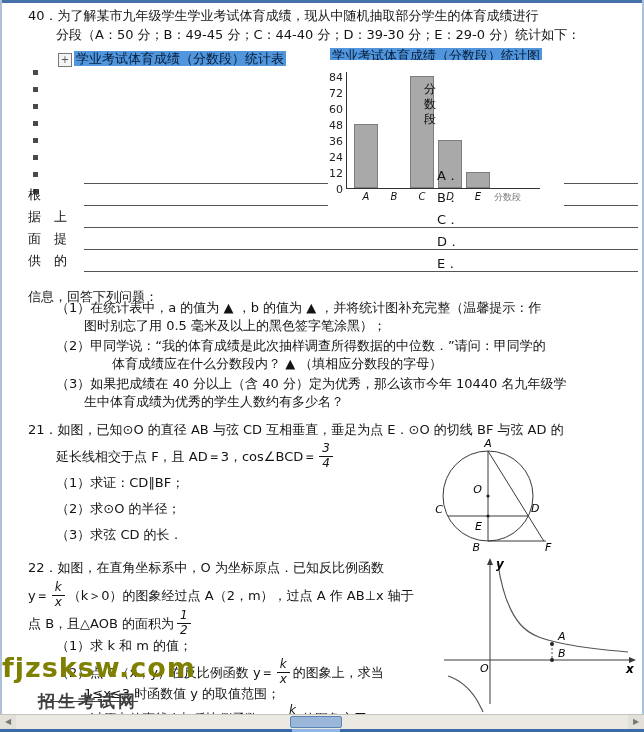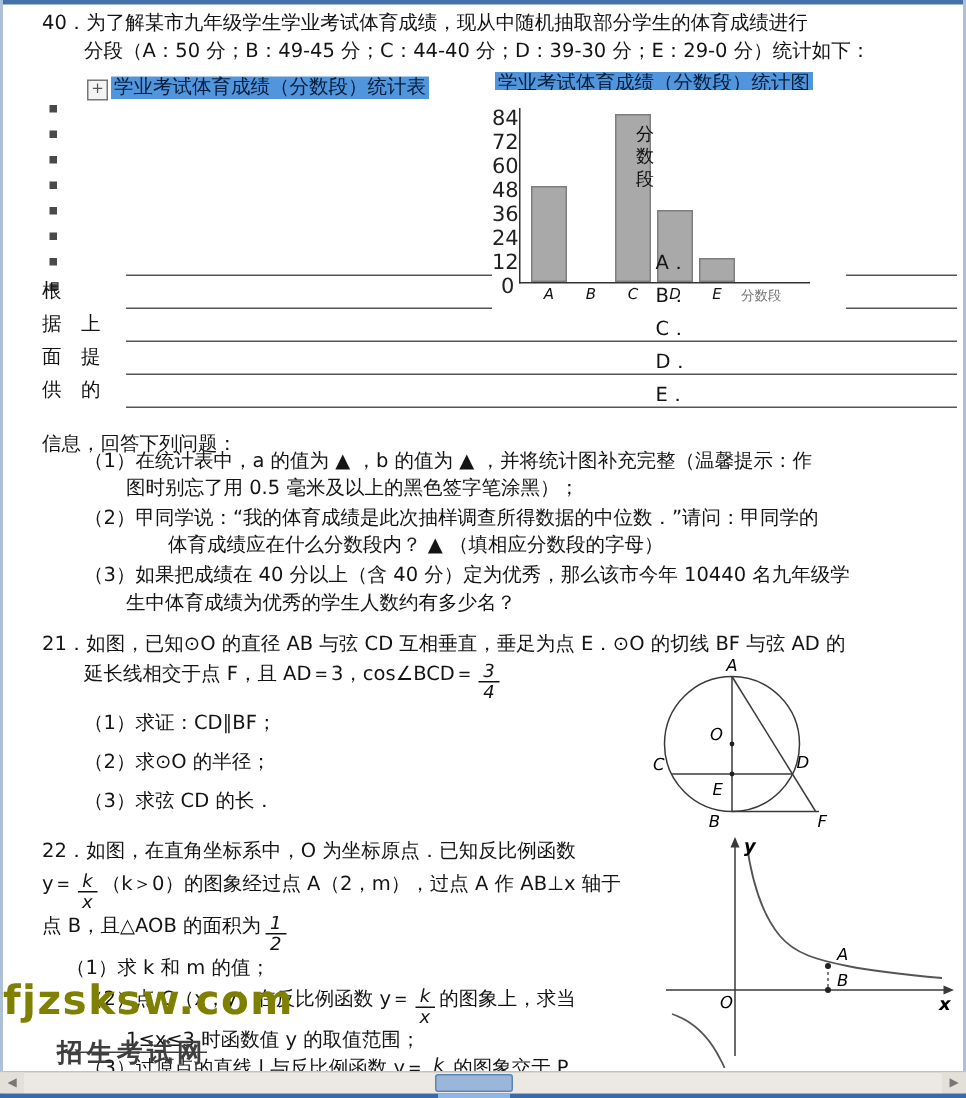--- a/index.html
+++ b/index.html
@@ -1,30 +1,30 @@
 <!DOCTYPE html>
 <html><head>
 <meta charset="utf-8">
 <style>
   html,body{margin:0;padding:0;background:#e8e8e8;}
   #page{position:relative;width:644px;height:732px;background:#fff;overflow:hidden;
         font-family:"DejaVu Sans","Liberation Sans",sans-serif;font-size:13px;color:#141414;
         box-sizing:border-box;}
   .t{position:absolute;white-space:nowrap;line-height:17px;}
-  .fx{display:flex;align-items:flex-start;}
+  .fx{display:flex;align-items:center;}
   .hl{background:#5195dc;color:#041d3a;padding:0 2px;}
   .frac{display:inline-flex;flex-direction:column;align-items:center;line-height:1.1;
         font-size:12px;font-style:italic;margin:0 3px;vertical-align:middle;}
   .frac .fn{display:block;border-bottom:1px solid #111;padding:0 3px;text-align:center;}
   .frac .fd{display:block;text-align:center;padding:0 3px;}
   .tline{position:absolute;height:1px;background:#555;}
   .sq{position:absolute;width:5px;height:5px;background:#4a4a4a;}
   .axis{position:absolute;background:#333;}
   .bar{position:absolute;box-sizing:border-box;border:1px solid #7e7e7e;}
-  .tick{position:absolute;font-size:14px;color:#222;width:15px;text-align:right;}
+  .tick{position:absolute;font-size:11px;color:#222;width:15px;text-align:right;}
   .xcat{position:absolute;font-size:10px;font-style:italic;color:#111;text-align:center;}
   .vlabel{position:absolute;left:96px;top:22px;width:14px;line-height:15px;font-size:12px;
           word-break:break-all;color:#111;}
   .xtitle{position:absolute;left:166px;top:131px;font-size:9px;color:#777;}
   .thandle{position:absolute;left:58px;top:53px;width:12px;height:12px;border:1px solid #777;
            background:#f4f4f4;font-size:10px;line-height:11px;text-align:center;color:#555;}
   #wm-site{position:absolute;left:2px;top:652px;font-size:27px;font-weight:bold;color:#808000;
            letter-spacing:1px;z-index:5;}
   #wm-overlay{position:absolute;left:38px;top:690px;font-size:17px;font-weight:bold;color:#3f3f3f;
               letter-spacing:3px;text-decoration:line-through;z-index:6;}
@@ -155,21 +155,21 @@
       </span>
     <span>（k＞0）的图象经过点 A（2，m），过点 A 作 AB⊥x 轴于</span>
   </div>
   <div class="t fx" style="left:28px;top:609px;height:28px;">
     <span>点 B，且△AOB 的面积为</span>
     <span class="frac">
         <span class="fn">1</span>
         <span class="fd">2</span>
       </span>
   </div>
-  <div class="t" style="left:44px;top:637px;">（1）求 k 和 m 的值；</div>
+  <div class="t" style="left:56px;top:637px;">（1）求 k 和 m 的值；</div>
   <div class="t fx" style="left:56px;top:658px;height:28px;">
     <span>（2）点 C（x，y）在反比例函数 y＝</span>
     <span class="frac">
         <span class="fn">k</span>
         <span class="fd">x</span>
       </span>
     <span>的图象上，求当</span>
   </div>
   <div class="t" style="left:84px;top:685px;">1≤x≤3 时函数值 y 的取值范围；</div>
   <div class="t fx" style="left:56px;top:704px;height:28px;">

